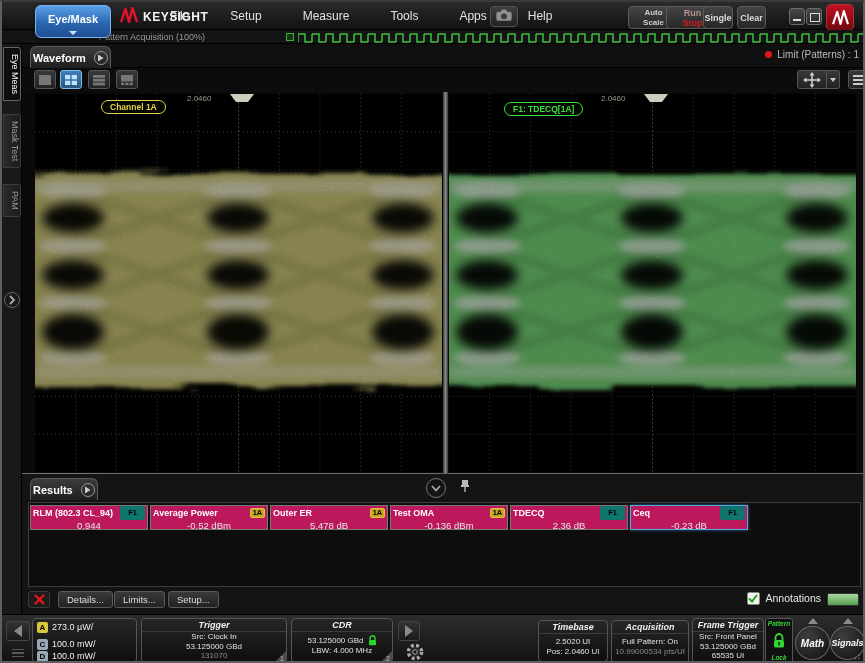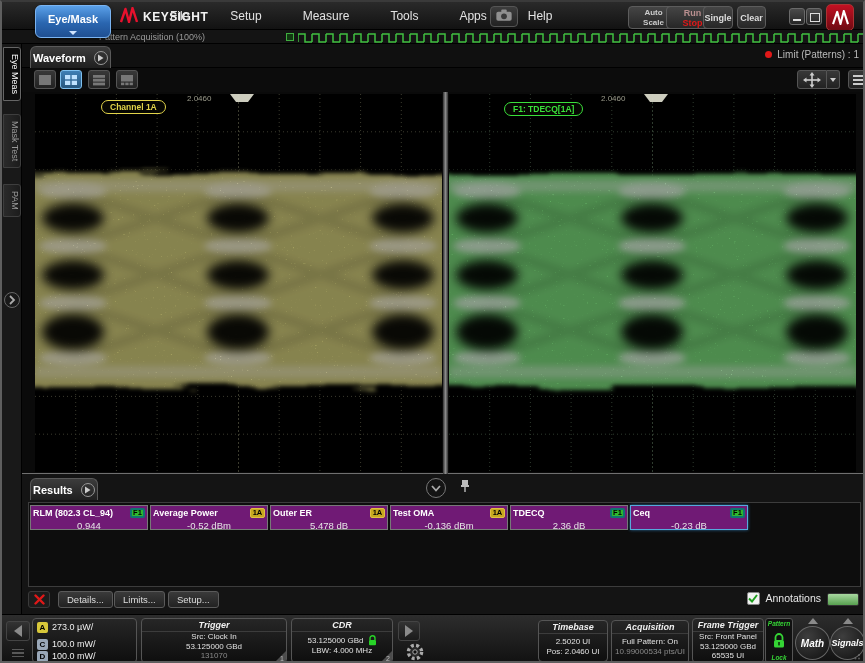--- a/index.html
+++ b/index.html
@@ -85,27 +85,27 @@
       padding:1px 8px;background:rgba(8,8,2,.8);}
   .pane .scaletxt{position:absolute;top:0;font-size:8px;color:#9a9a8a;}
   .pane-divider{position:absolute;left:421px;top:0;width:5px;height:382px;background:linear-gradient(90deg,#333,#8a8a8a,#333);}
   
   .resultsbar{position:absolute;left:20px;top:472px;width:845px;height:140px;background:#141414;}
   .res-collapse{position:absolute;left:404px;top:4px;width:20px;height:20px;border:1.5px solid #777;
       border-radius:50%;display:flex;align-items:center;justify-content:center;cursor:pointer;}
   .res-pin{position:absolute;left:438px;top:5px;cursor:pointer;}
   .res-table{position:absolute;left:6px;top:28px;width:833px;height:85px;border:1px solid #3c3c3c;background:#0d0d0d;}
   .cellrow{position:absolute;left:1px;top:2px;display:flex;gap:2px;}
-  .rcell{width:118px;height:25px;border:1px solid #787878;background:#701a75;}
+  .rcell{width:118px;height:25px;border:1px solid #787878;background:#be185d;}
   .rcell.selected{border:1px solid #55aadd;box-shadow:0 0 3px #2a6a99;}
   .rcell .top{display:flex;justify-content:space-between;align-items:center;padding:0 2px;height:13px;}
   .rcell .lbl{color:#fff;font-size:9px;font-weight:bold;white-space:nowrap;}
   .badge{min-width:15px;height:10px;border-radius:2px;font-size:7.5px;font-weight:bold;color:#000;
       display:flex;align-items:center;justify-content:center;padding:0 1px;}
-  .badge.green{background:#2eb82e;border:2px solid #0f766e;}
+  .badge.green{background:#2eb82e;border:7px solid #0f766e;}
   .badge.yellow{background:#c8a820;border:1px solid #e0c040;}
   .rcell .val{text-align:center;color:#e6e6e6;font-size:9.5px;padding-top:1px;}
   .res-btnrow{position:absolute;left:6px;top:117px;width:833px;height:20px;}
   .xbtn{position:absolute;left:0px;top:0;width:22px;height:17px;background:#1c1c1c;border:1px solid #3a3a3a;
       border-radius:3px;display:flex;align-items:center;justify-content:center;cursor:pointer;}
   .rbtn{position:absolute;top:0;height:17px;background:linear-gradient(#3a3a3a,#222);border:1px solid #5a5a5a;
       border-radius:3px;color:#ddd;font-size:9.5px;display:flex;align-items:center;padding:0 8px;cursor:pointer;}
   .annot{position:absolute;right:40px;top:1px;display:flex;align-items:flex-start;gap:6px;}
   .chk{width:13px;height:13px;background:#f2f2f2;border:1px solid #888;border-radius:2px;
       display:flex;align-items:center;justify-content:center;cursor:pointer;}

